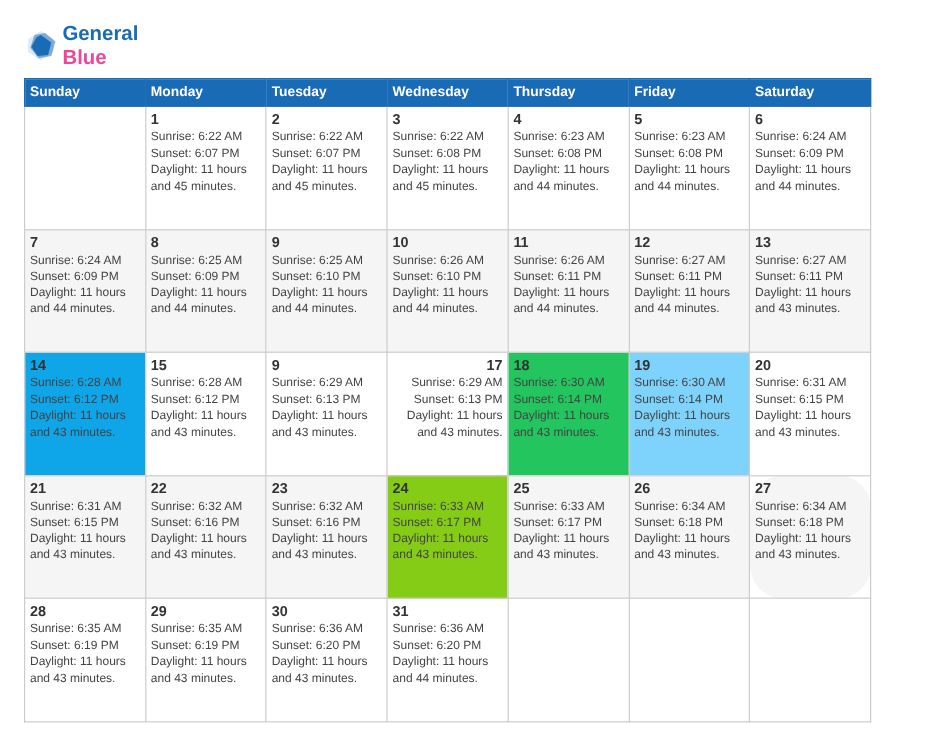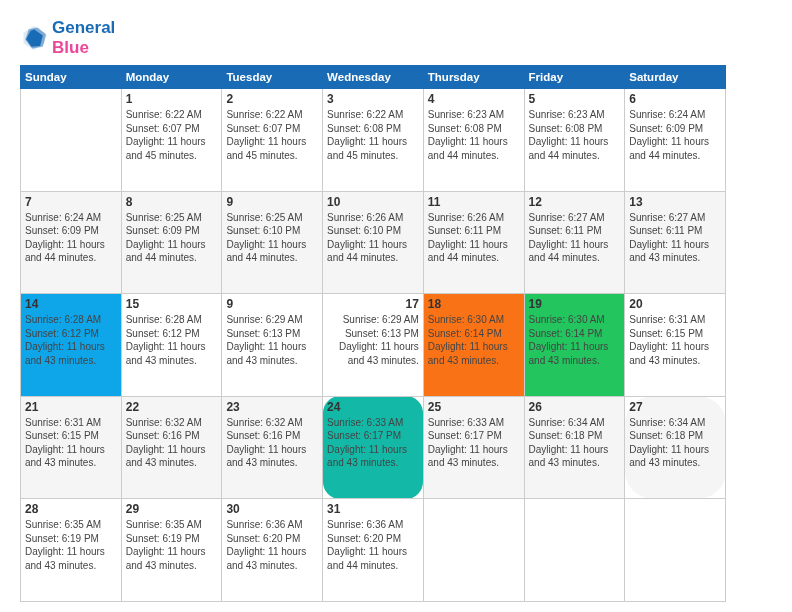--- a/index.html
+++ b/index.html
@@ -196,25 +196,25 @@
             <div class="cell-text">Sunrise: 6:28 AM<br>Sunset: 6:12 PM<br>Daylight: 11 hours and 43 minutes.</div>
           </td>
           <td style="background-color: rgb(255, 255, 255);">
             <span class="day-num">9</span>
             <div class="cell-text">Sunrise: 6:29 AM<br>Sunset: 6:13 PM<br>Daylight: 11 hours and 43 minutes.</div>
           </td>
           <td style="background-color: rgb(255, 255, 255); text-align: right;">
             <span class="day-num">17</span>
             <div class="cell-text">Sunrise: 6:29 AM<br>Sunset: 6:13 PM<br>Daylight: 11 hours and 43 minutes.</div>
           </td>
-          <td style="background-color: #f97316;">
+          <td style="background-color: #22c55e;">
             <span class="day-num">18</span>
             <div class="cell-text">Sunrise: 6:30 AM<br>Sunset: 6:14 PM<br>Daylight: 11 hours and 43 minutes.</div>
           </td>
-          <td style="background-color: #22c55e;">
+          <td style="background-color: #7dd3fc;">
             <span class="day-num">19</span>
             <div class="cell-text">Sunrise: 6:30 AM<br>Sunset: 6:14 PM<br>Daylight: 11 hours and 43 minutes.</div>
           </td>
           <td style="background-color: rgb(255, 255, 255);">
             <span class="day-num">20</span>
             <div class="cell-text">Sunrise: 6:31 AM<br>Sunset: 6:15 PM<br>Daylight: 11 hours and 43 minutes.</div>
           </td>
         </tr>
         <tr>
           <td style="background-color: rgb(245, 245, 245);">
@@ -222,21 +222,21 @@
             <div class="cell-text">Sunrise: 6:31 AM<br>Sunset: 6:15 PM<br>Daylight: 11 hours and 43 minutes.</div>
           </td>
           <td style="background-color: rgb(245, 245, 245);">
             <span class="day-num">22</span>
             <div class="cell-text">Sunrise: 6:32 AM<br>Sunset: 6:16 PM<br>Daylight: 11 hours and 43 minutes.</div>
           </td>
           <td style="background-color: rgb(245, 245, 245);">
             <span class="day-num">23</span>
             <div class="cell-text">Sunrise: 6:32 AM<br>Sunset: 6:16 PM<br>Daylight: 11 hours and 43 minutes.</div>
           </td>
-          <td style="background-color: #14b8a6; border-radius: 17px;">
+          <td style="background-color: #84cc16;">
             <span class="day-num">24</span>
             <div class="cell-text">Sunrise: 6:33 AM<br>Sunset: 6:17 PM<br>Daylight: 11 hours and 43 minutes.</div>
           </td>
           <td style="background-color: rgb(245, 245, 245);">
             <span class="day-num">25</span>
             <div class="cell-text">Sunrise: 6:33 AM<br>Sunset: 6:17 PM<br>Daylight: 11 hours and 43 minutes.</div>
           </td>
           <td style="background-color: rgb(245, 245, 245);">
             <span class="day-num">26</span>
             <div class="cell-text">Sunrise: 6:34 AM<br>Sunset: 6:18 PM<br>Daylight: 11 hours and 43 minutes.</div>

